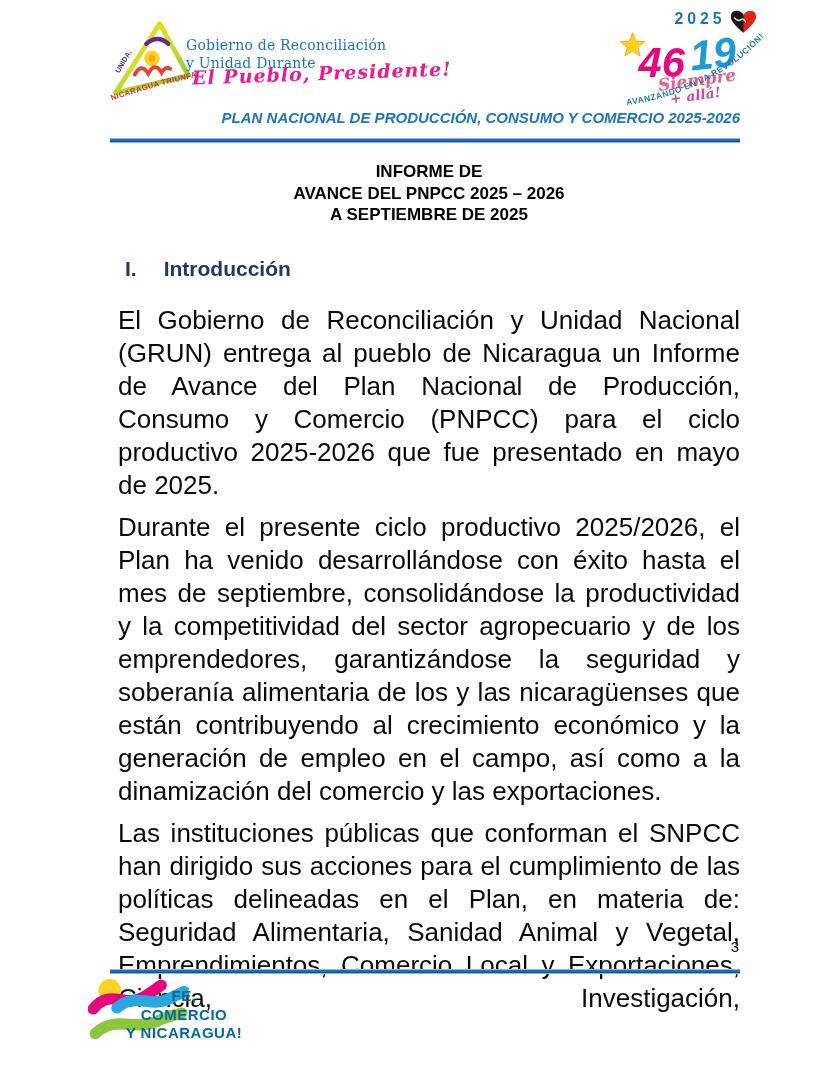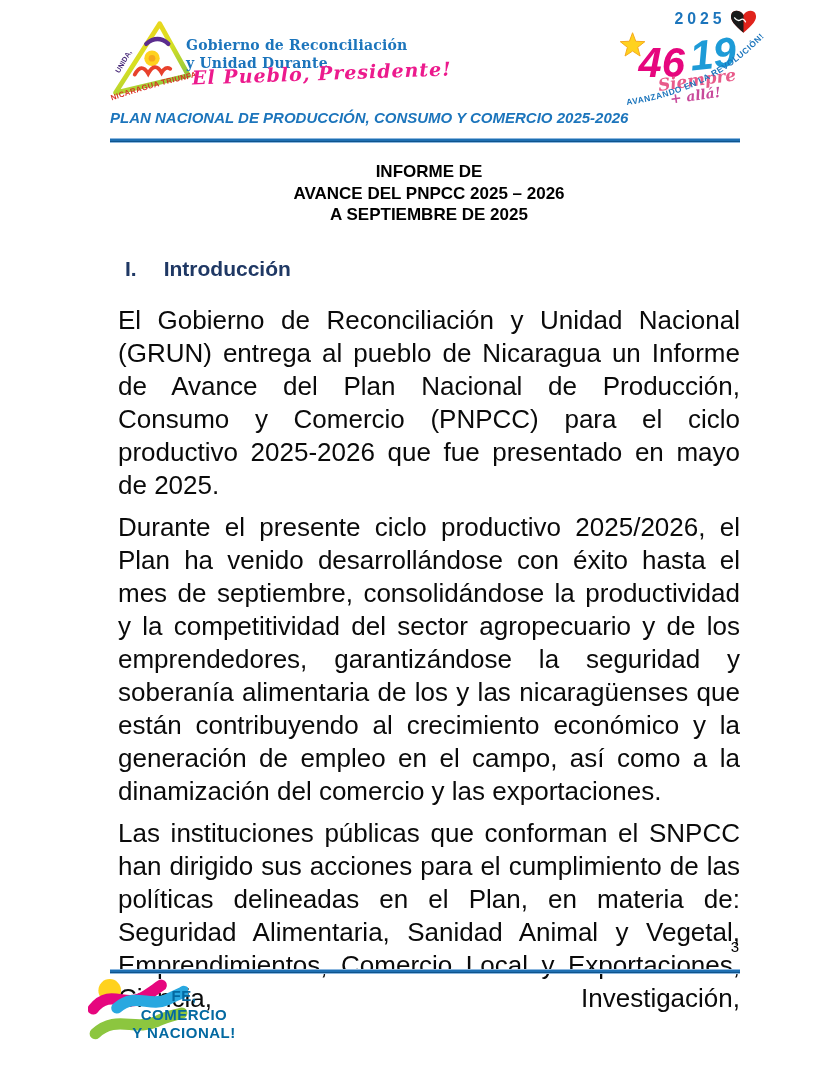--- a/index.html
+++ b/index.html
@@ -10,36 +10,36 @@
     overflow: hidden;
   }
   .page { position: absolute; top: 0; left: 0; width: 825px; height: 1068px; background: #fff; }
 
   
   .emblem { position: absolute; left: 104px; top: 16px; width: 96px; height: 96px; }
 
   .gov-text {
     position: absolute; left: 186px; top: 36px;
     font-family: "DejaVu Serif", serif;
-    font-weight: bold; font-size: 14px; line-height: 18px;
+    font-weight: normal; font-size: 14px; line-height: 18px;
     color: #1C75BC; letter-spacing: 0.2px;
   }
   .slogan {
     position: absolute; left: 192px; top: 62px;
     font-family: "DejaVu Serif", serif;
     font-style: italic; font-weight: bold;
     font-size: 19px; color: #EC1A8D;
     transform: rotate(-2deg);
     letter-spacing: 1px;
   }
   .logo-right { position: absolute; left: 612px; top: 6px; width: 160px; height: 104px; }
 
   .banner {
     position: absolute; left: 110px; top: 109px; width: 630px;
-    text-align: left;
+    text-align: right;
     font-weight: bold; font-style: italic;
     font-size: 15px; color: #1C75BC;
   }
   .rule {
     position: absolute; left: 110px; width: 630px; height: 5px;
     background: linear-gradient(to bottom,
       #8DB8DF 0%, #8DB8DF 18%,
       #1E6FB2 18%, #1E6FB2 58%,
       #0F548C 58%, #0F548C 82%,
       #8DB8DF 82%, #8DB8DF 100%);
@@ -161,16 +161,16 @@
   <svg class="waves" viewBox="0 0 95 68" aria-hidden="true">
     <circle cx="20" cy="14" r="11" fill="#FFD21E"></circle>
     <path d="M 4,32 C 20,12 34,30 50,22 C 58,18 64,13 70,9" stroke="#E6067E" stroke-width="11" fill="none" stroke-linecap="round"></path>
     <path d="M 27,31 C 45,15 58,31 76,23 C 84,19 89,17 92,15" stroke="#29A8E0" stroke-width="11" fill="none" stroke-linecap="round"></path>
     <path d="M 6,56 C 26,37 44,54 66,44 C 76,39 84,38 90,36" stroke="#8CC63F" stroke-width="11" fill="none" stroke-linecap="round"></path>
   </svg>
 
   <div class="footer-slogan">
     <div>FE,</div>
     <div>COMERCIO</div>
-    <div>Y NACIONAL!</div>
+    <div>Y NICARAGUA!</div>
   </div>
 
 </div>
 
 </body></html>

